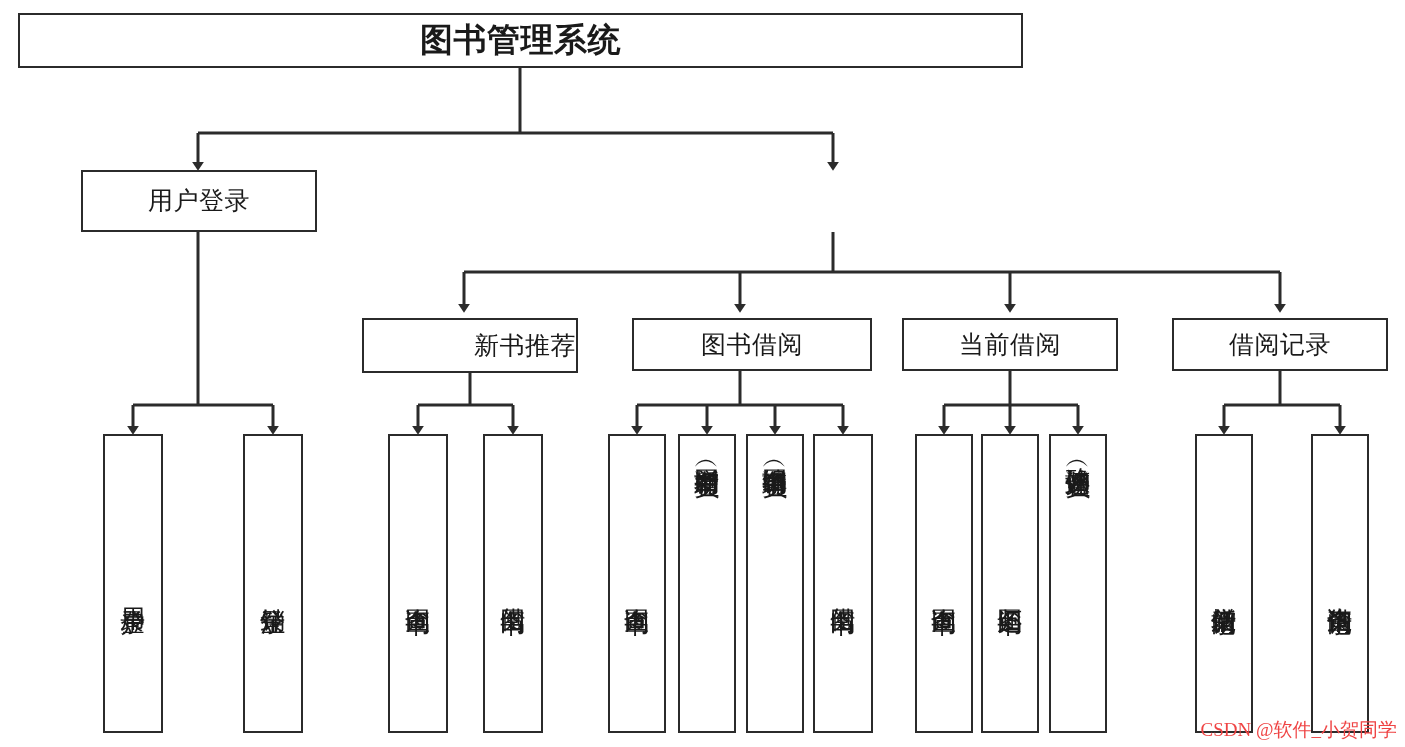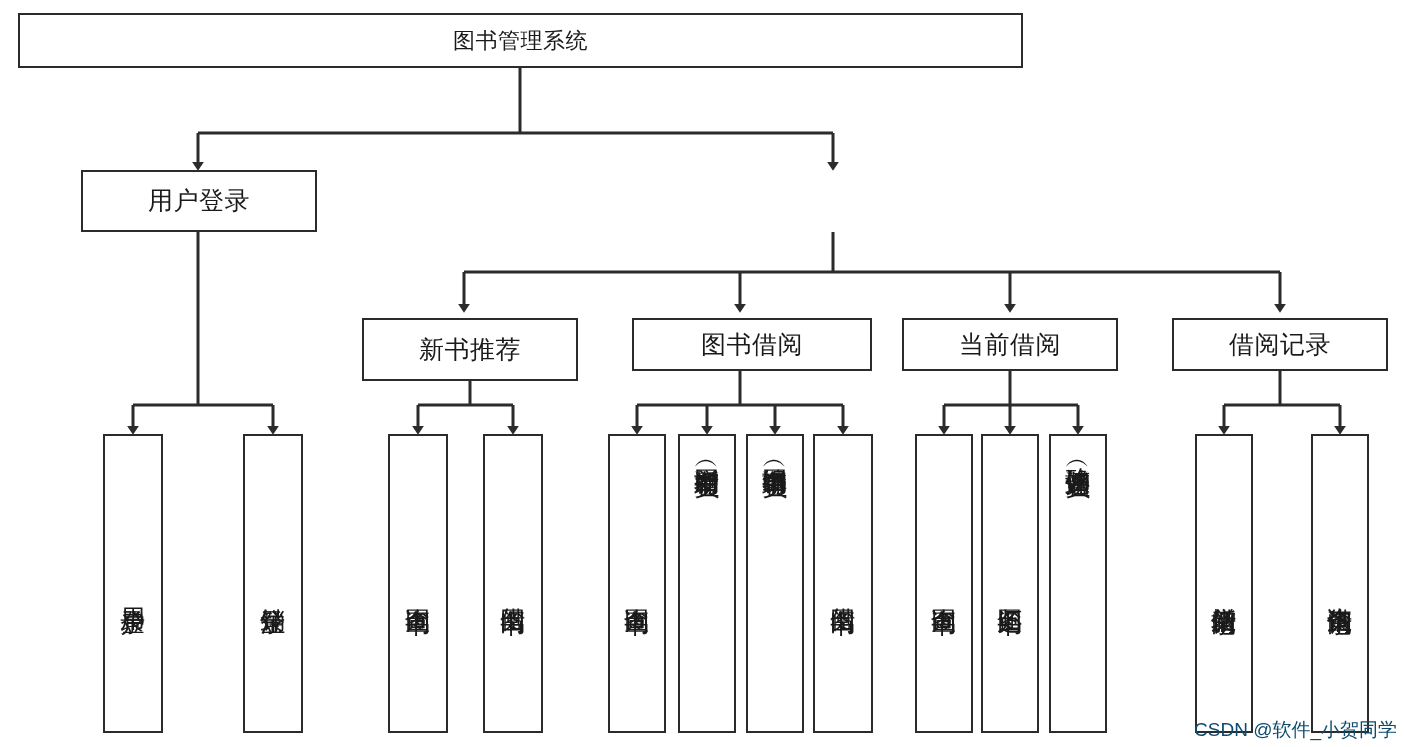--- a/index.html
+++ b/index.html
@@ -39,21 +39,22 @@
     display: block;
     text-align: center;
     line-height: 1.18;
     white-space: nowrap;
   }
   .node.horizontal .node-label {
     font-size: 25px;
     letter-spacing: 0.5px;
   }
   .node.root .node-label {
-    font-size: 22px;
+    font-size: 33px;
+    font-weight: bold;
   }
   .node.vertical {
     align-items: flex-start;
     justify-content: center;
     padding-top: 12px;
   }
   .node.vertical .node-label {
     writing-mode: vertical-rl;
     text-orientation: upright;
     font-size: 25px;
@@ -61,23 +62,24 @@
     letter-spacing: 1px;
   }
   .node.vertical.mid .node-label {
     align-self: center;
   }
   #watermark {
     position: absolute;
     right: 8px;
     bottom: 4px;
     font-size: 19px;
-    color: #0c4a6e;
+    color: #ef4444;
     white-space: nowrap;
     pointer-events: none;
+    font-family: Liberation Serif, serif;
   }
 </style>
 </head>
 <body>
 
 <div id="diagram-root">
 
   <svg id="diagram-svg" viewBox="0 0 1405 747" xmlns="http://www.w3.org/2000/svg">
     <defs>
       <marker id="arrow" markerWidth="10" markerHeight="12" refX="2.2" refY="6" orient="auto" markerUnits="userSpaceOnUse">
@@ -129,21 +131,21 @@
   </svg>
 
   <div class="node root horizontal" style="left:18px; top:13px; width:1005px; height:55px;">
     <span class="node-label">图书管理系统</span>
   </div>
 
   <div class="node horizontal" style="left:81px; top:170px; width:236px; height:62px;">
     <span class="node-label">用户登录</span>
   </div>
 
-  <div class="node horizontal" style="left:362px; top:318px; width:216px; height:63px;">
+  <div class="node horizontal" style="left:362px; top:318px; width:216px; height:55px;justify-content:flex-end;">
     <span class="node-label">新书推荐</span>
   </div>
   <div class="node horizontal" style="left:632px; top:318px; width:240px; height:53px;">
     <span class="node-label">图书借阅</span>
   </div>
   <div class="node horizontal" style="left:1172px; top:318px; width:216px; height:53px;">
     <span class="node-label">借阅记录</span>
   </div>
   <div class="node horizontal" style="left:902px; top:318px; width:216px; height:53px;">
     <span class="node-label">当前借阅</span>

